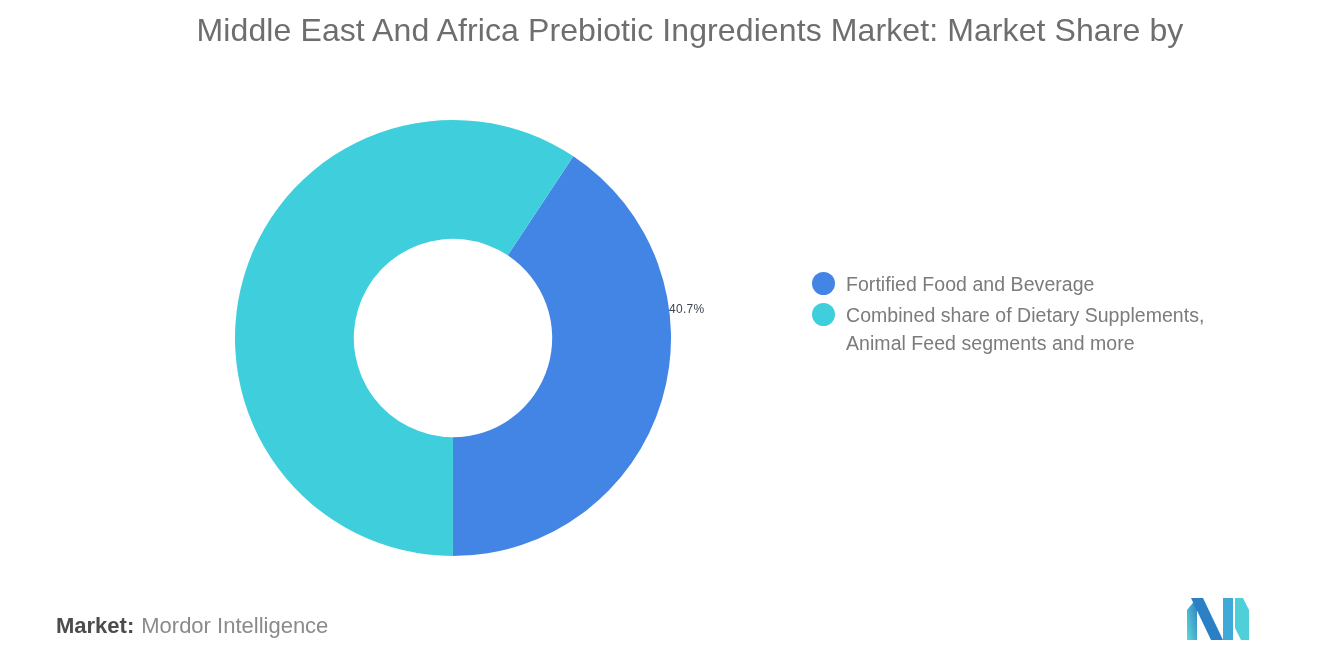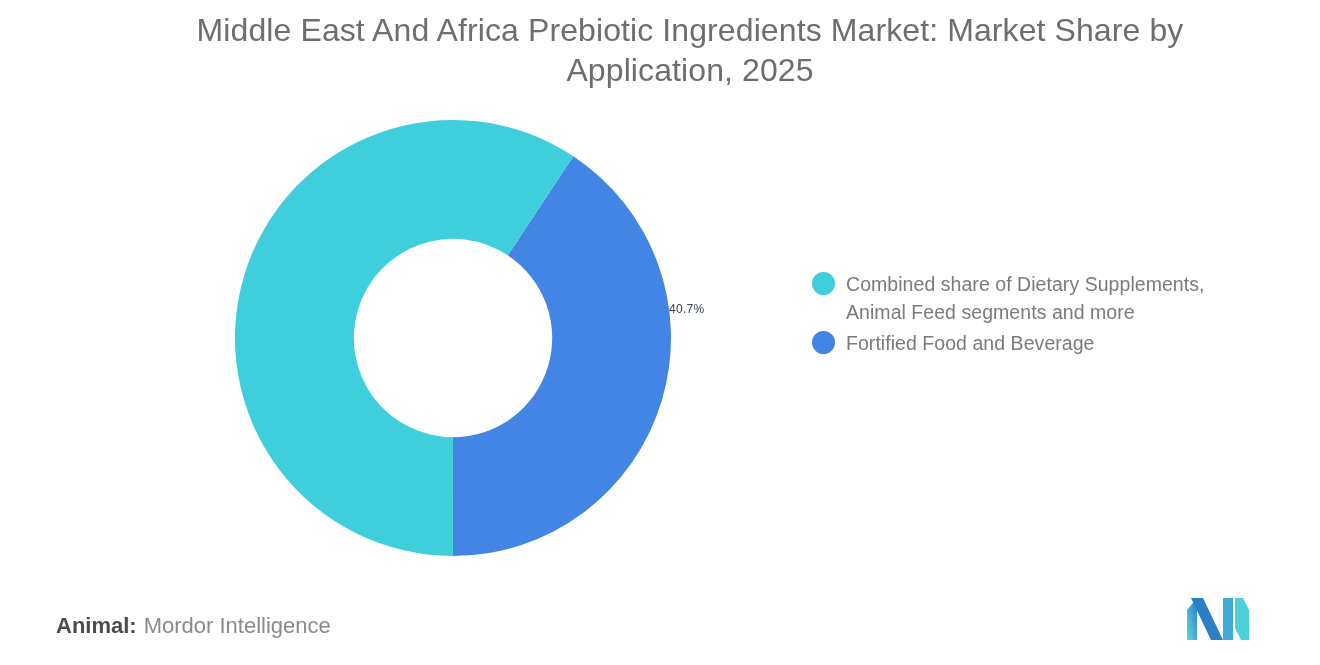--- a/index.html
+++ b/index.html
@@ -104,46 +104,45 @@
     top: 598px;
     width: 66px;
     height: 42px;
   }
 </style>
 </head>
 <body>
 
 <div id="chart-title">
   <div>Middle East And Africa Prebiotic Ingredients Market: Market Share by</div>
-  <div>Application, 2025</div>
 </div>
 
 <div id="donut-wrap">
   <svg id="donut-svg" viewBox="0 0 436 436">
     <g id="donut-slices">
         <path d="M 338.3222627980287 36.212890789357346 A 218 218 0 0 1 217.92390364615832 435.9999867186806 L 217.96537615900203 317.1899939569997 A 99.19 99.19 0 0 0 272.74662957310306 135.28686530915758 Z" fill="#4285e4"></path>
         <path d="M 217.92390364615832 435.9999867186806 A 218 218 0 1 1 338.32226279802865 36.21289078935732 L 272.74662957310306 135.28686530915758 A 99.19 99.19 0 1 0 217.96537615900203 317.1899939569997 Z" fill="#3fcedc"></path>
       </g>
   </svg>
   <div id="slice-label-0">40.7%</div>
 </div>
 
 <div id="legend">
   <div class="legend-item">
+    <span class="legend-dot" style="background: rgb(66, 133, 228);"></span>
+    <span class="legend-label">Fortified Food and Beverage</span>
+  </div>
+  <div class="legend-item">
     <span class="legend-dot" style="background: rgb(63, 206, 220);"></span>
     <span class="legend-label">Combined share of Dietary Supplements, Animal Feed segments and more</span>
-  </div>
-  <div class="legend-item">
-    <span class="legend-dot" style="background: rgb(66, 133, 228);"></span>
-    <span class="legend-label">Fortified Food and Beverage</span>
   </div>
 </div>
 
 <div id="source-line">
-  <span id="source-label">Animal:</span><span id="source-value">Mordor Intelligence</span>
+  <span id="source-label">Market:</span><span id="source-value">Mordor Intelligence</span>
 </div>
 
 <div id="brand-logo">
   <svg viewBox="0 0 66 42" width="66" height="42">
     <defs>
       <linearGradient id="lgA" x1="0" y1="1" x2="1" y2="0">
         <stop offset="0%" stop-color="#5fd8d8"></stop>
         <stop offset="100%" stop-color="#2b7fc4"></stop>
       </linearGradient>
       <linearGradient id="lgB" x1="0" y1="1" x2="1" y2="0">

